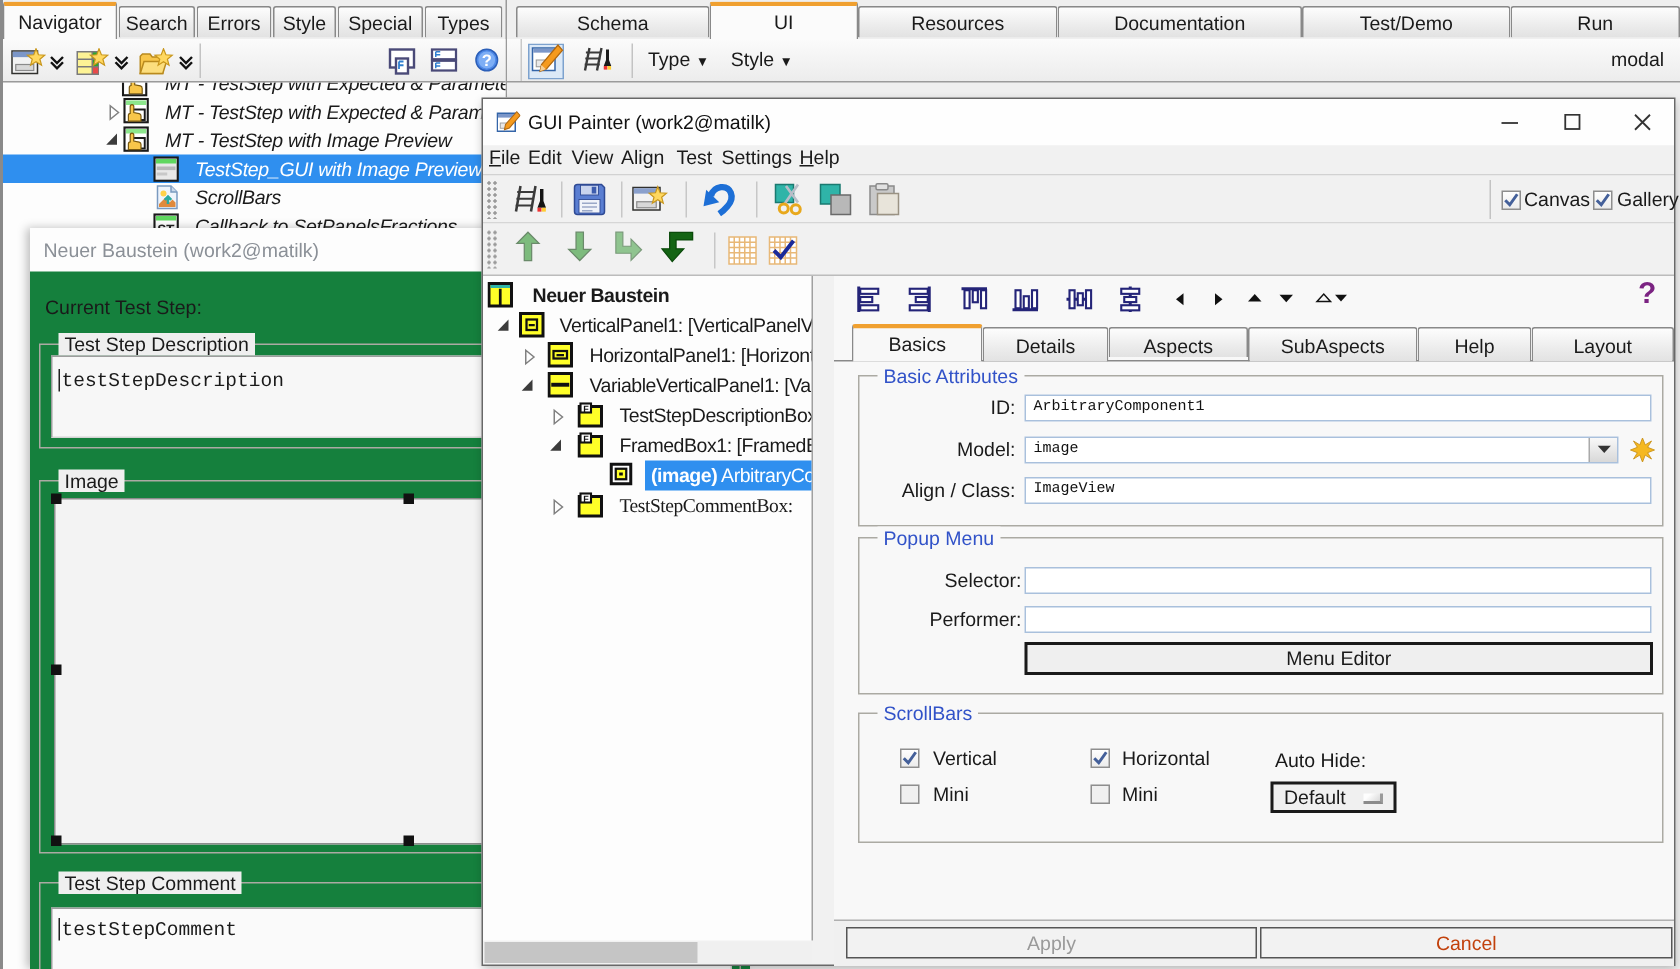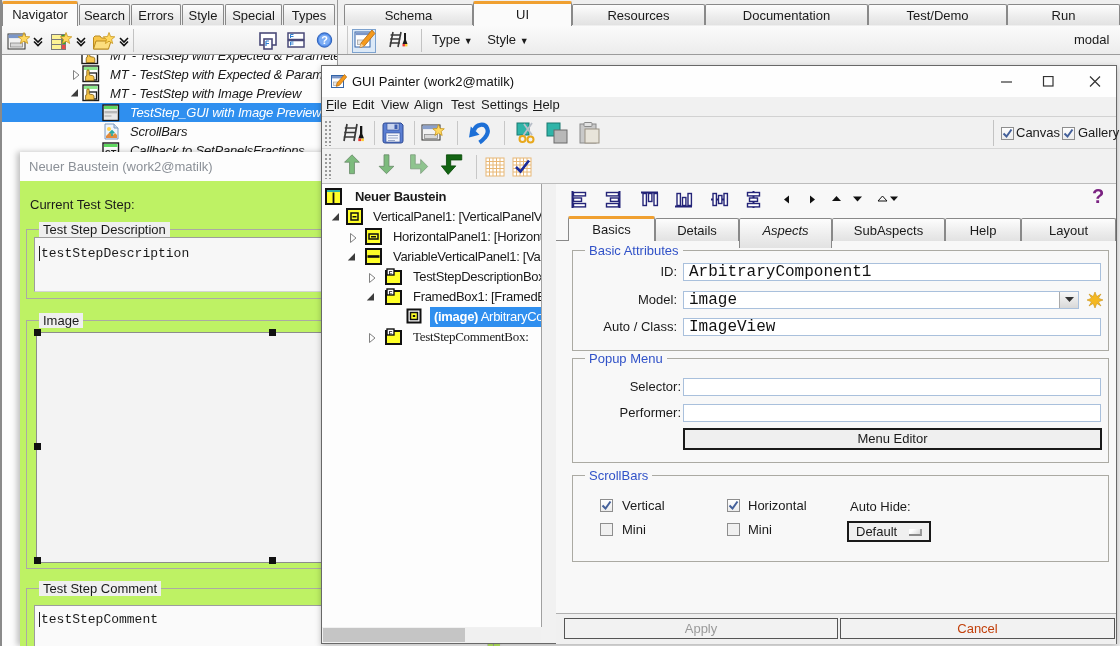--- a/index.html
+++ b/index.html
@@ -17,21 +17,21 @@
   border-top:3px solid #f0a030;border-radius:2px 2px 0 0;box-sizing:border-box;z-index:3;}
 
 .tbar{position:absolute;top:26px;height:29px;background:linear-gradient(#fbfbfb,#ececec);
   border-bottom:1px solid #9b9b9b;box-sizing:border-box;}
 .vsep{position:absolute;width:1px;background:#c3c3c3;}
 
 .fs{position:absolute;border:1px solid #abaaa3;box-sizing:border-box;}
 .fslab{position:absolute;top:-8px;padding:0 4px;line-height:15px;}
 
 .fld{position:absolute;background:#fff;border:1px solid #a9c0dc;box-sizing:border-box;
-  font-family:"Liberation Mono",monospace;font-size:16px;color:#111;}
+  font-family:"Liberation Mono",monospace;font-size:10px;color:#111;}
 .lbl{position:absolute;height:18px;line-height:18px;}
 
 .cb{position:absolute;width:13px;height:13px;background:linear-gradient(#fefefe,#ececec);
   border:1px solid #8e8e8e;box-sizing:border-box;}
 
 .gtr{position:absolute;height:20px;line-height:20px;white-space:nowrap;letter-spacing:-0.3px;}
 
 .ntr{position:absolute;height:19px;line-height:19px;white-space:nowrap;letter-spacing:-0.2px;font-style:italic;}
 </style></head>
 <body>
@@ -189,21 +189,21 @@
       <svg class="abs" style="left:100px;top:1px;" width="18" height="18">
           <rect x="1" y="1" width="15.5" height="15.5" fill="#fff" stroke="#1a1a1a" stroke-width="1.4"></rect>
           <rect x="2" y="2" width="13.5" height="3" fill="#5fd75f"></rect>
           <text x="8" y="14" text-anchor="middle" font-size="9" font-weight="bold" fill="#222" font-family="Liberation Sans">ST</text>
         </svg>
       <span class="abs" style="left:128px;">Callback to SetPanelsFractions</span>
     </div>
   </div>
 </div>
 
-<div id="dialog" class="abs" style="left:20px;top:152px;width:480px;height:494px;background:#bef264;box-shadow:-3px 0 6px rgba(0,0,0,0.25);z-index:10;">
+<div id="dialog" class="abs" style="left:20px;top:152px;width:480px;height:494px;background:#15803d;box-shadow:-3px 0 6px rgba(0,0,0,0.25);z-index:10;">
 
   <div class="abs" style="left:0;top:0;width:480px;height:29px;background:#fdfdfd;color:#8b9097;line-height:29px;padding-left:9px;box-sizing:border-box;">Neuer Baustein (work2@matilk)</div>
   <div class="abs" style="left:10px;top:45px;">Current Test Step:</div>
 
   <div class="fs" style="left:6px;top:77px;width:468px;height:70px;">
     <div class="fslab" style="left:12px;background:#efefef;">Test Step Description</div>
     <div class="abs" style="left:7px;top:7px;width:452px;height:53px;background:#f7f7f7;border:1px solid #9d9d9d;border-right-color:#d4d4d4;border-bottom-color:#d4d4d4;">
       <span class="mono abs" style="left:4px;top:8px;border-left:1px solid #222;padding-left:1px;">testStepDescription</span>
     </div>
   </div>
@@ -484,41 +484,41 @@
         <path d="M264 14 l4.5 -5 l4.5 5 Z"></path>
         <path d="M285 9.5 l4.5 5 l4.5 -5 Z"></path>
         <path d="M310 14 l4.5 -5 l4.5 5 Z" fill="none" stroke="#111"></path>
         <path d="M322 9.5 l4 4.5 l4 -4.5 Z"></path>
       </g>
     </svg>
     <div class="abs" style="left:536px;top:1px;font-size:20px;font-weight:bold;color:#7b2382;">?</div>
 
     <div class="abs" style="left:0;top:56px;width:560px;height:1px;background:#898989;"></div>
     <div class="tab" style="left:99px;top:34px;width:84px;height:23px;line-height:23px;">Details</div>
-    <div class="tab" style="left:183px;top:34px;width:93px;height:30px;line-height:23px;font-style:italic;">Aspects</div>
+    <div class="tab" style="left:183px;top:34px;width:93px;height:20px;line-height:23px;">Aspects</div>
     <div class="tab" style="left:276px;top:34px;width:113px;height:23px;line-height:23px;">SubAspects</div>
     <div class="tab" style="left:389px;top:34px;width:76px;height:23px;line-height:23px;">Help</div>
     <div class="tab" style="left:465px;top:34px;width:95px;height:23px;line-height:23px;">Layout</div>
     <div class="tabsel" style="left:12px;top:32px;width:87px;height:25px;line-height:21px;background:#f8f8f8;">Basics</div>
 
     <div class="fs" style="left:16px;top:66px;width:537px;height:101px;">
       <div class="fslab" style="left:12px;background:#f8f8f8;color:#3152c8;">Basic Attributes</div>
       <div class="lbl" style="left:4px;top:12px;width:100px;text-align:right;">ID:</div>
       <div class="fld" style="left:110px;top:12px;width:418px;height:18px;line-height:16px;padding-left:5px;">ArbitraryComponent1</div>
       <div class="lbl" style="left:4px;top:40px;width:100px;text-align:right;">Model:</div>
       <div class="fld" style="left:110px;top:40px;width:396px;height:18px;line-height:16px;padding-left:5px;">image
         <div class="abs" style="right:0;top:0;width:18px;height:16px;background:linear-gradient(#f8f8f8,#d8d8d8);border-left:1px solid #aaa;"></div>
         <svg class="abs" style="right:4px;top:5px;" width="9" height="6">
             <path d="M0 0 l4.5 5 L9 0 Z" fill="#333"></path>
           </svg>
       </div>
       <svg class="abs" style="left:513px;top:40px;" width="18" height="18">
           <path d="M9 1 L10.8 5.6 L15 3 L12.4 7.2 L17 9 L12.4 10.8 L15 15 L10.8 12.4 L9 17 L7.2 12.4 L3 15 L5.6 10.8 L1 9 L5.6 7.2 L3 3 L7.2 5.6 Z" fill="#f5b820" stroke="#c9921a" stroke-width=".6"></path>
         </svg>
-      <div class="lbl" style="left:4px;top:67px;width:100px;text-align:right;">Auto / Class:</div>
+      <div class="lbl" style="left:4px;top:67px;width:100px;text-align:right;">Align / Class:</div>
       <div class="fld" style="left:110px;top:67px;width:418px;height:18px;line-height:16px;padding-left:5px;">ImageView</div>
     </div>
 
     <div class="fs" style="left:16px;top:174px;width:537px;height:105px;">
       <div class="fslab" style="left:12px;background:#f8f8f8;color:#3152c8;">Popup Menu</div>
       <div class="lbl" style="left:4px;top:19px;width:104px;text-align:right;">Selector:</div>
       <div class="fld" style="left:110px;top:19px;width:418px;height:18px;"></div>
       <div class="lbl" style="left:4px;top:45px;width:104px;text-align:right;">Performer:</div>
       <div class="fld" style="left:110px;top:45px;width:418px;height:18px;"></div>
       <div class="abs" style="left:110px;top:69px;width:419px;height:22px;background:#efefef;border:2px solid #1a1a1a;box-sizing:border-box;text-align:center;line-height:18px;">Menu Editor</div>

